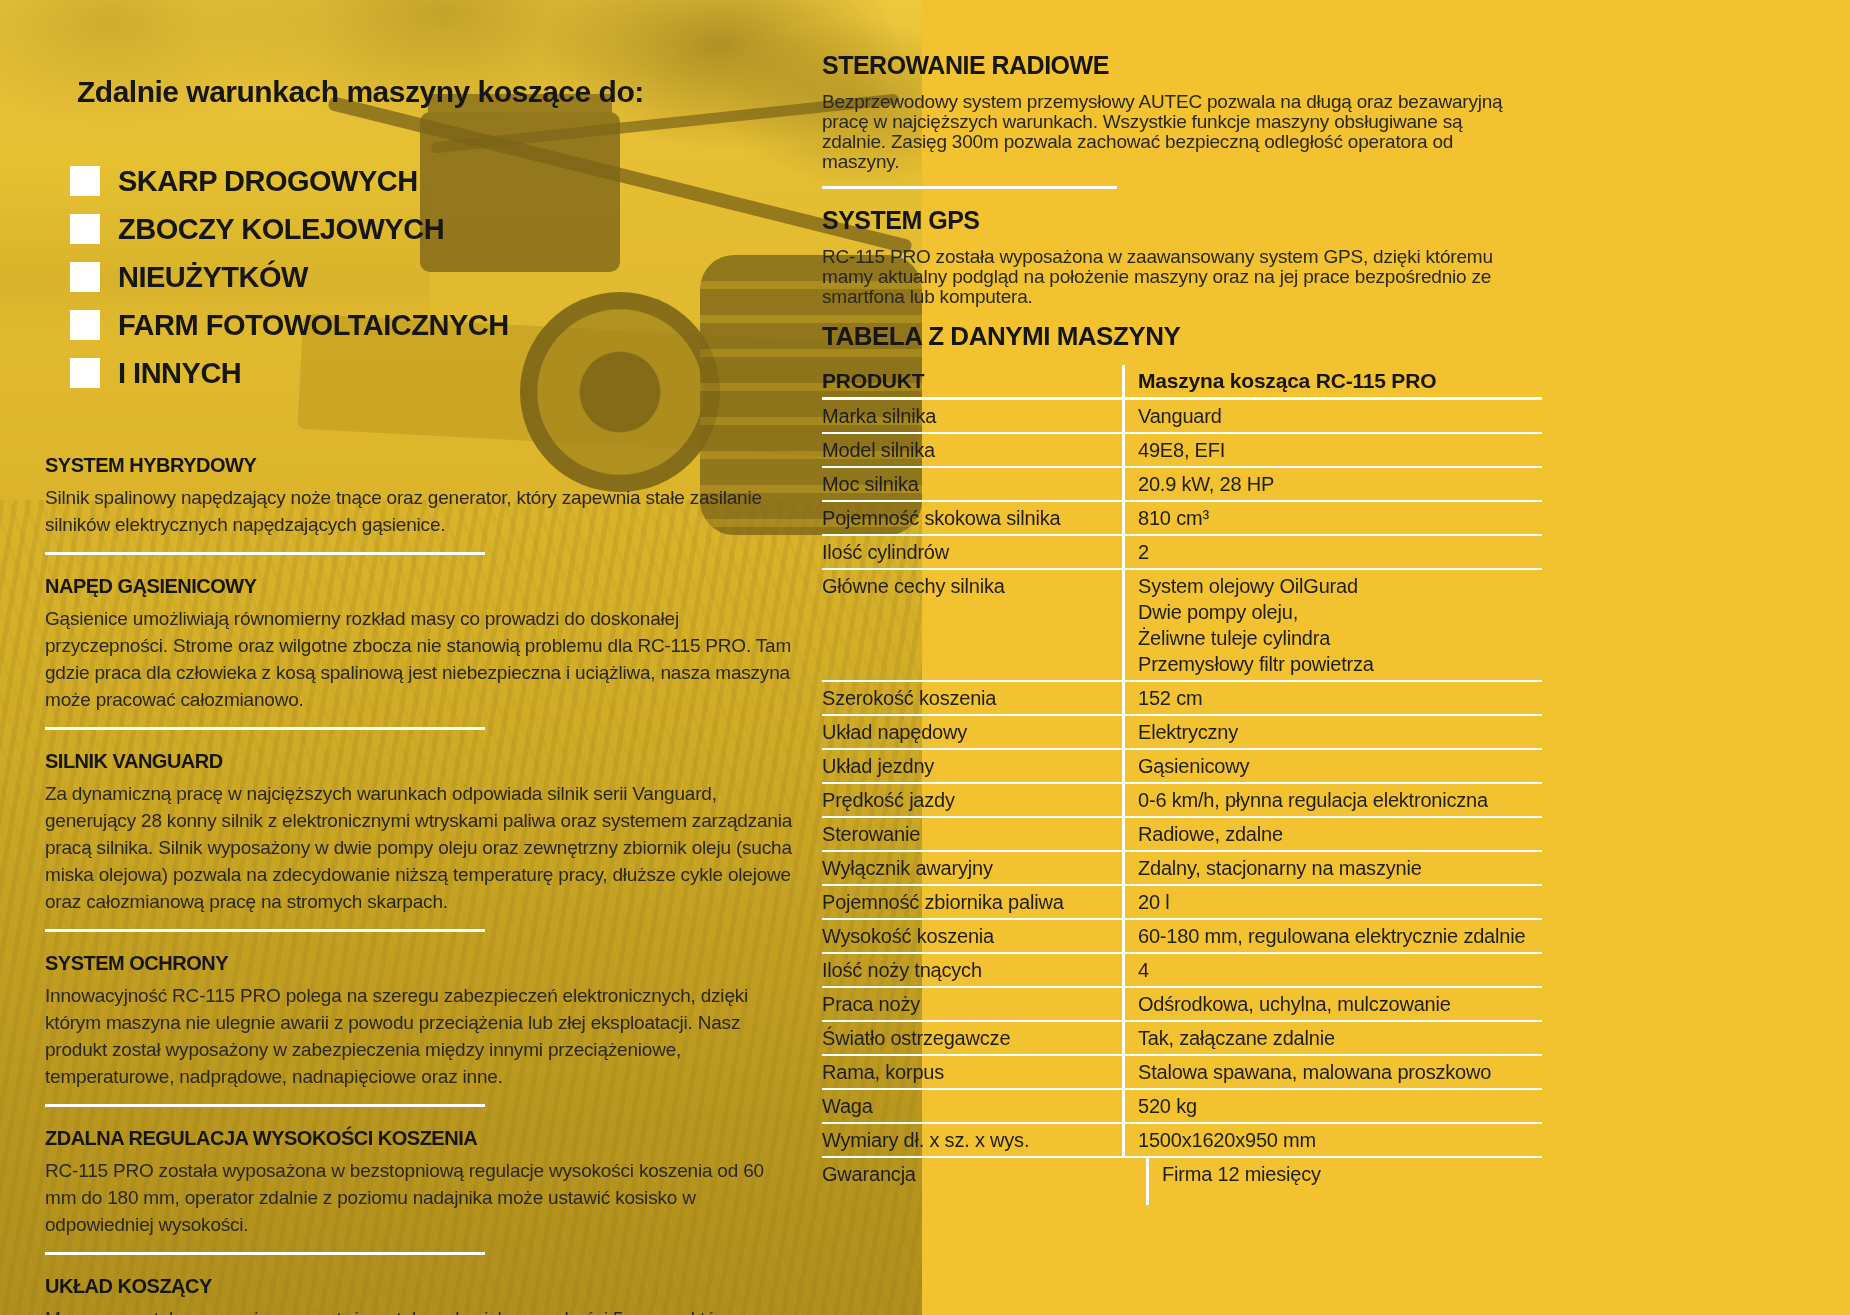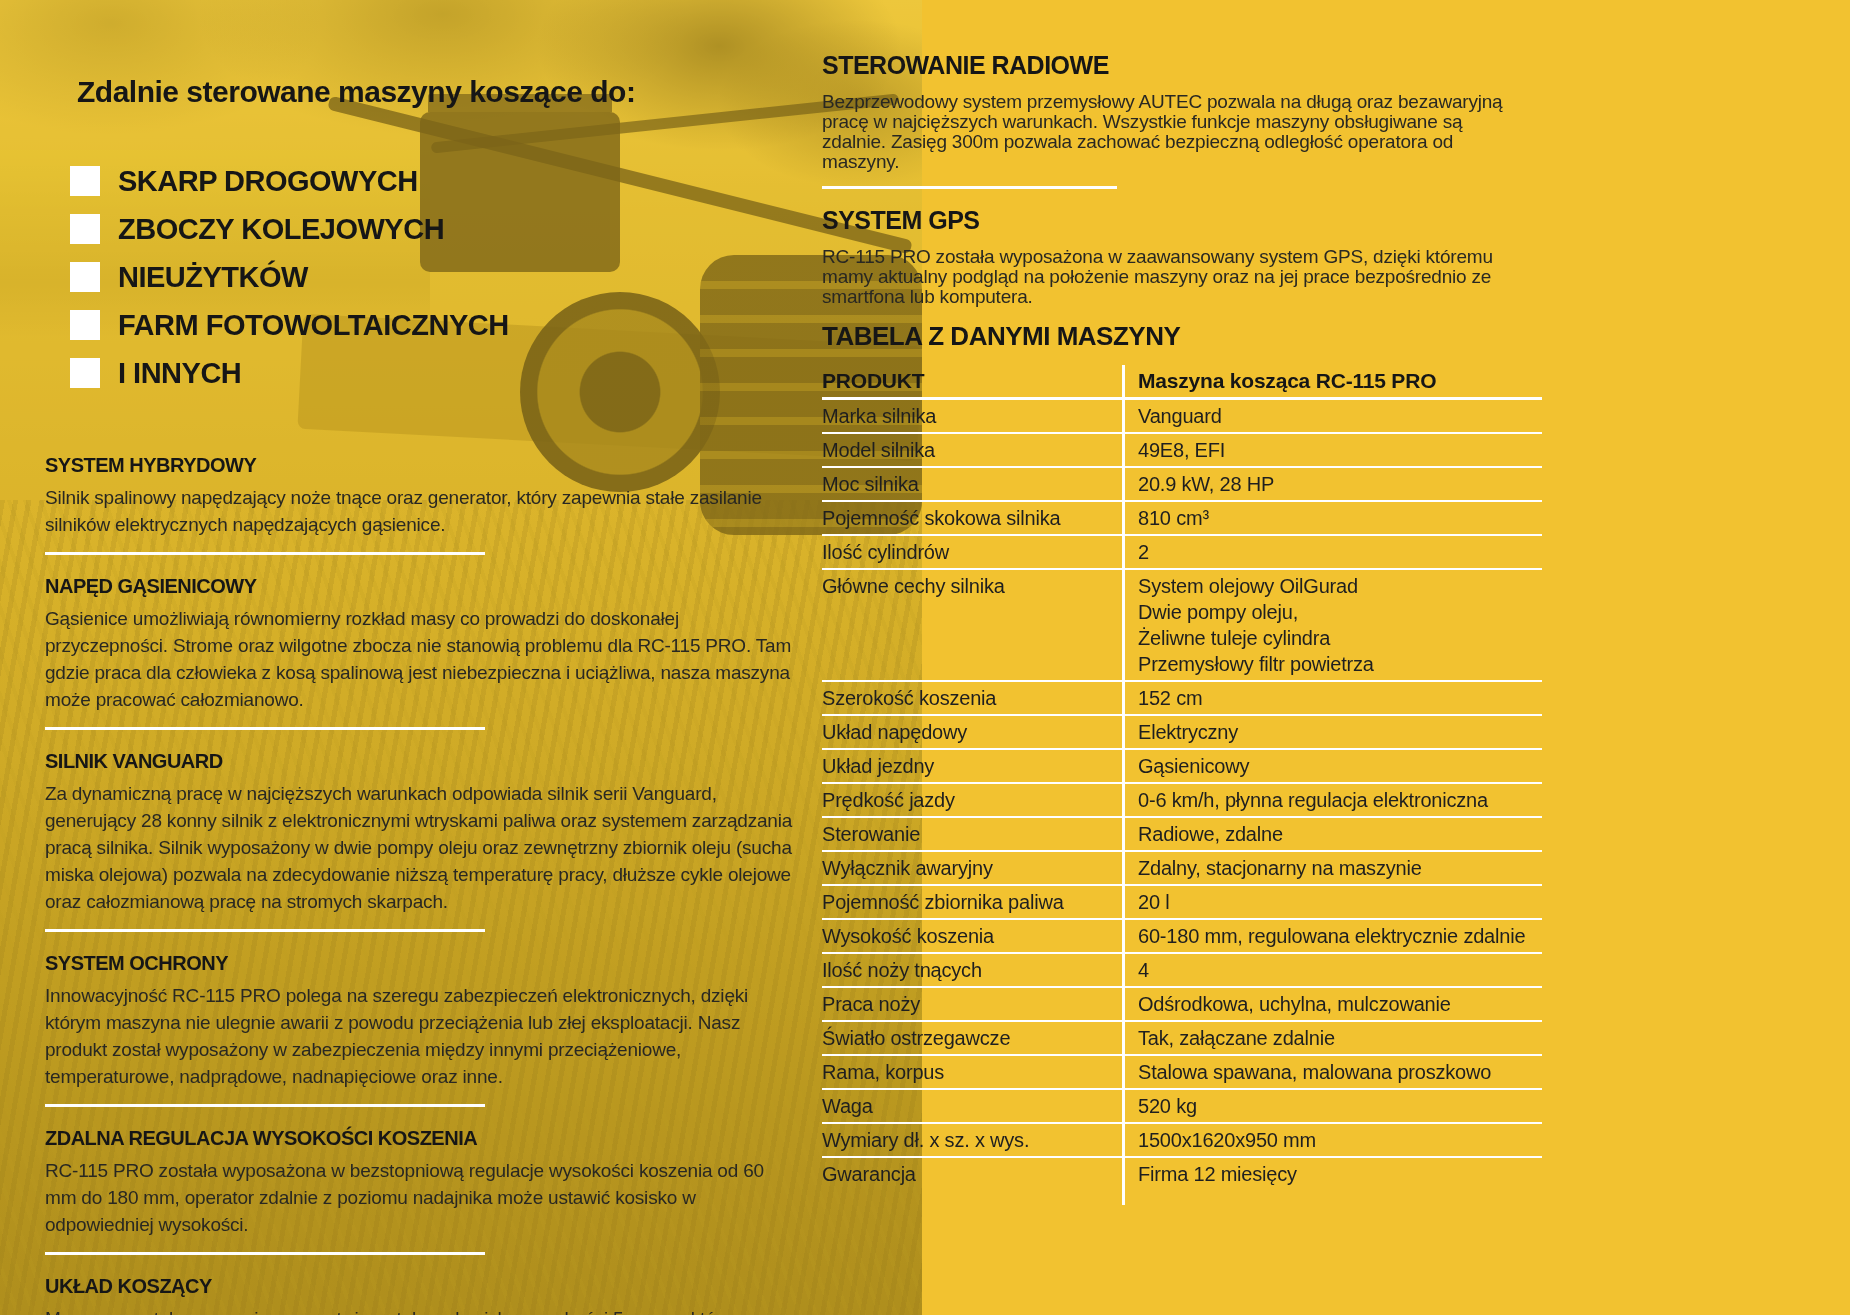--- a/index.html
+++ b/index.html
@@ -76,21 +76,21 @@
   .col-right .sections-r .section h2{margin:0 0 4px;font-size:25px;line-height:30px;font-weight:800;color:var(--ink);letter-spacing:-0.5px;}
   .col-right .sections-r .section p{margin:12px 0 14px;font-size:19px;line-height:20px;letter-spacing:-0.2px;}
   .col-right .rule{width:295px;}
   .col-right .sections-r .section:last-child .rule{display:none;}
   .table-title{
     margin:14px 0 14px;font-size:26px;line-height:30px;font-weight:800;
     color:var(--ink);letter-spacing:-0.5px;
   }
   .spec-table{width:720px;}
   .trow{display:grid;grid-template-columns:300px 1fr;border-bottom:2px solid var(--white);}
-  .tbody .trow:last-child{border-bottom:none;}
+  .tbody .trow:last-child{border-bottom:none;gap:24px;}
   .thead{border-bottom:3px solid var(--white);}
   .tcell{font-size:20px;line-height:26px;color:#1F1F1F;letter-spacing:-0.2px;}
   .tlabel{padding:3px 8px 3px 0;}
   .tvalue{padding:3px 0 3px 13px;border-left:3px solid var(--white);white-space:pre-line;}
   .thead .tcell{font-weight:800;font-size:21px;color:var(--ink);}
   .tbody .trow:last-child .tvalue{padding-bottom:18px;}
 </style>
 </head>
 <body>
 
@@ -100,21 +100,21 @@
   <div class="shape ph-grass"></div>
   <div class="shape ph-frame-b"></div>
   <div class="shape ph-frame-a"></div>
   <div class="shape ph-engine"></div>
   <div class="shape ph-deck"></div>
   <div class="shape ph-wheel"></div>
   <div class="shape ph-track"></div>
 </div>
 
 <div class="col-left">
-  <h1 class="title">Zdalnie sterowane maszyny koszące do:</h1>
+  <h1 class="title">Zdalnie warunkach maszyny koszące do:</h1>
 
   <ul class="apps">
 
       <li class="app">
         <span class="sq"></span>
         <span class="app-label">SKARP DROGOWYCH</span>
       </li>
 
       <li class="app">
         <span class="sq"></span>

